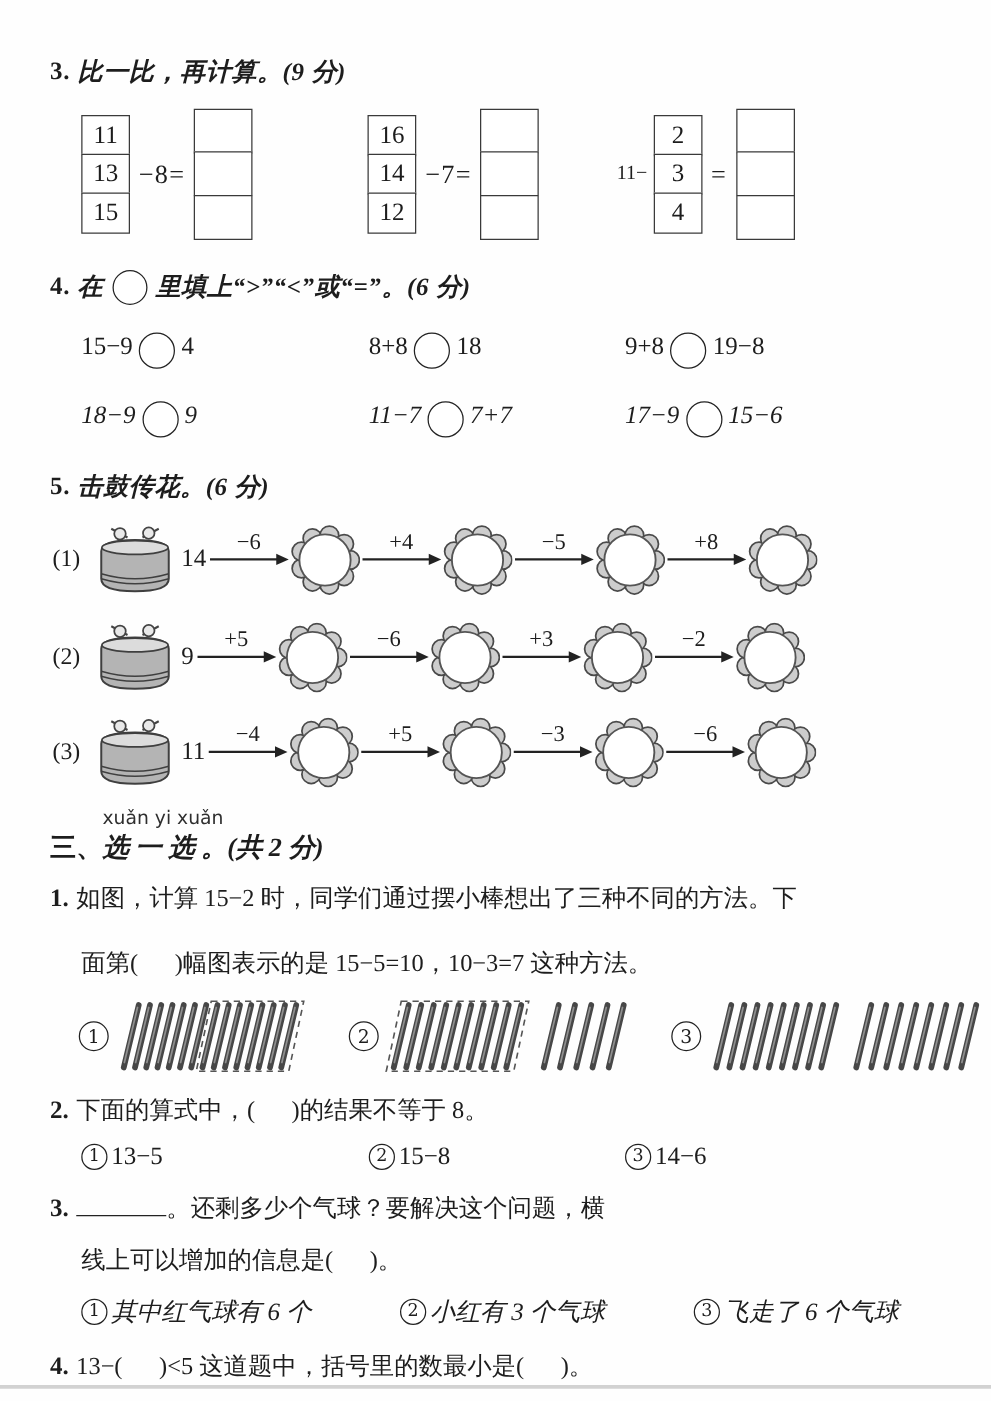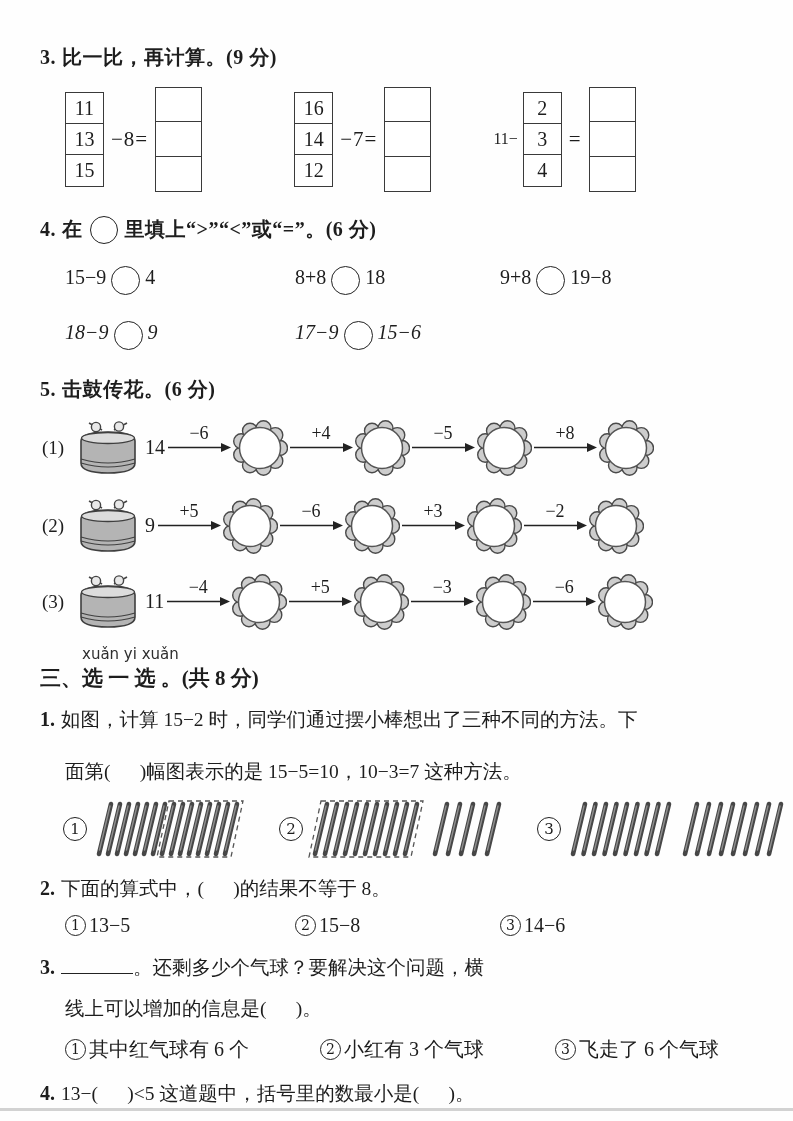--- a/index.html
+++ b/index.html
@@ -1,21 +1,21 @@
 <!DOCTYPE html>
 <html><head>
 <meta charset="utf-8">
 <style>
   html,body{margin:0;padding:0;background:#eaeaea;}
   .page{
     width:793px;height:1121px;background:#fefefe;position:relative;
     font-family:"Liberation Serif","DejaVu Serif",serif;color:#1d1d1d;
     overflow:hidden;box-sizing:border-box;padding-top:44px;
   }
-  .pre{white-space:pre;}
+  .pre{white-space:pre;font-style:italic;}
   .qnum{font-weight:bold;margin-right:6px;font-size:20px;}
   .q-head{margin-left:40px;font-size:20px;font-weight:bold;letter-spacing:0.5px;display:flex;align-items:center;}
   
   .q3-row{display:flex;margin:16px 0 0 65px;}
   .q3-group{display:flex;align-items:center;}
   .q3-g2{margin-left:92px;}
   .q3-g3{margin-left:62px;}
   .stack{display:flex;flex-direction:column;}
   .stack .cell{
     width:37px;height:31px;border:1.6px solid #3a3a3a;margin-top:-1.6px;
@@ -179,20 +179,25 @@
       <span class="cmp-circle"></span>
       <span>19−8</span>
     </div>
   </div>
   <div class="q4-row q4-r2">
     <div class="cmp w1">
       <span>18−9</span>
       <span class="cmp-circle"></span>
       <span>9</span>
     </div>
+    <div class="cmp w2">
+      <span>11−7</span>
+      <span class="cmp-circle"></span>
+      <span>7+7</span>
+    </div>
     <div class="cmp">
       <span>17−9</span>
       <span class="cmp-circle"></span>
       <span>15−6</span>
     </div>
   </div>
 
   <div class="q-head" style="margin-top:26px;">
     <span class="qnum">5.</span>
     <span class="pre">击鼓传花。(6 分)</span>
@@ -326,21 +331,21 @@
         </svg>
       </div>
     <svg width="56" height="56" viewBox="0 0 56 56">
         <use href="#flower"></use>
       </svg>
   </div>
 
   <div class="pinyin">xuǎn yi xuǎn</div>
   <div class="sec-title">
     <span>三、</span>
-    <span class="pre">选 一 选 。(共 8 分)</span>
+    <span class="pre">选 一 选 。(共 2 分)</span>
   </div>
 
   <div class="qline">
     <span class="qnum">1.</span>
     <span class="txt">如图，计算 15−2 时，同学们通过摆小棒想出了三种不同的方法。下</span>
   </div>
   <div class="qline qline2" style="margin-top:25px;">
     <span class="txt">面第(      )幅图表示的是 15−5=10，10−3=7 这种方法。</span>
   </div>
 

